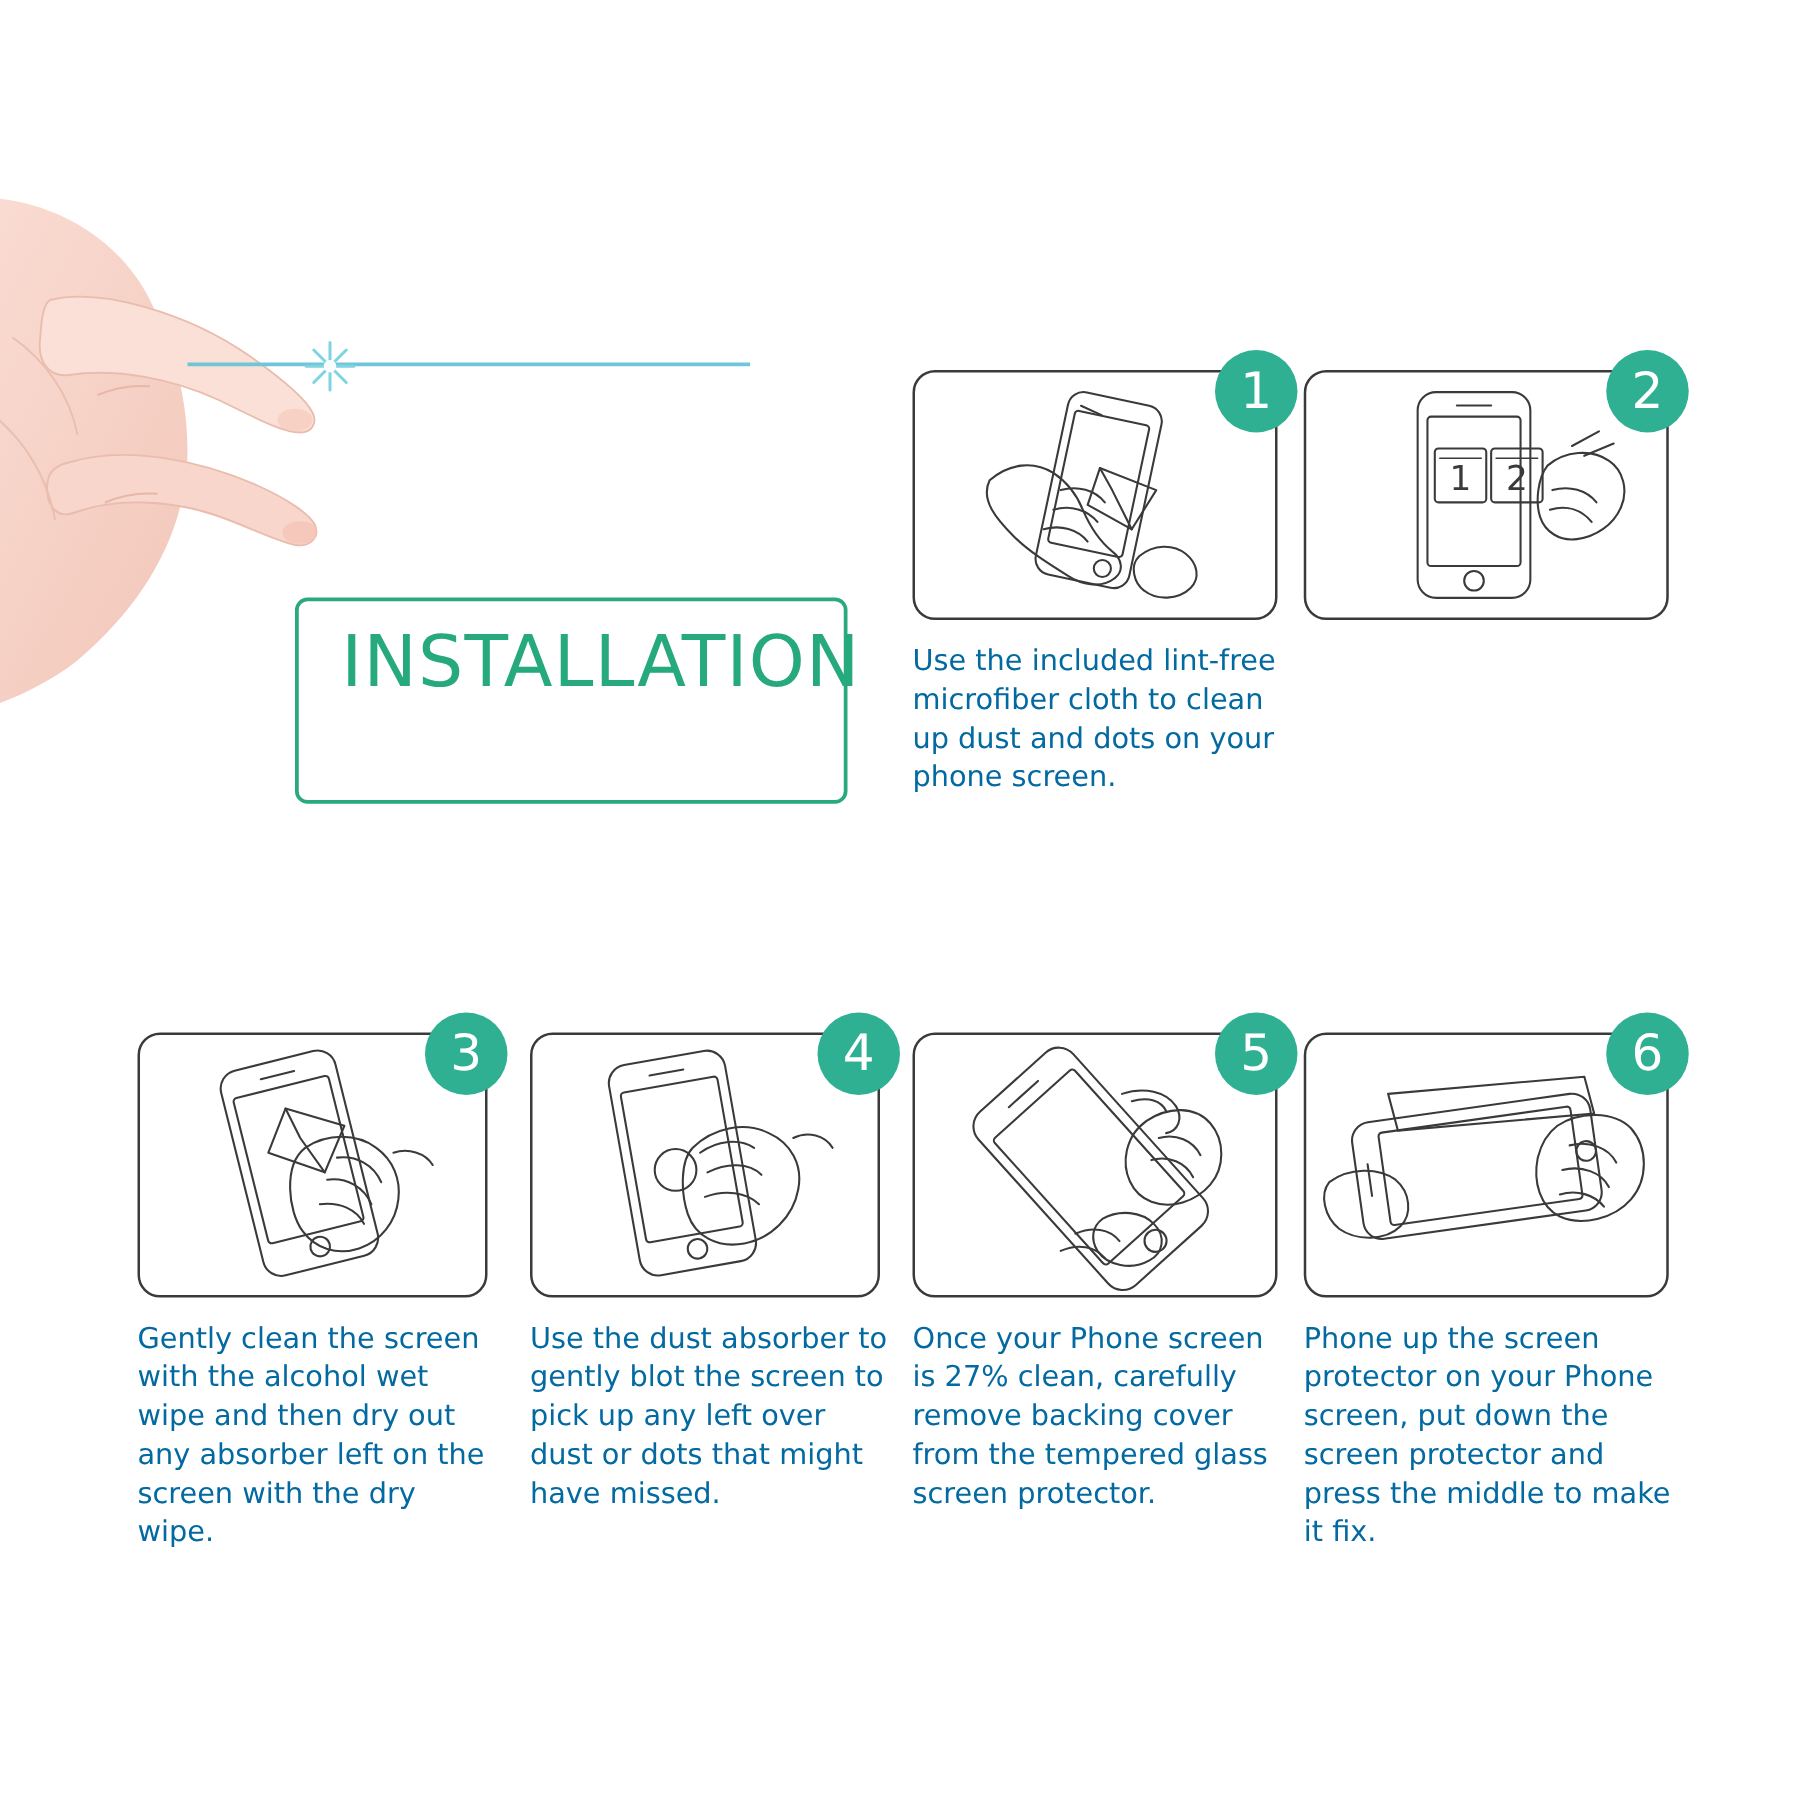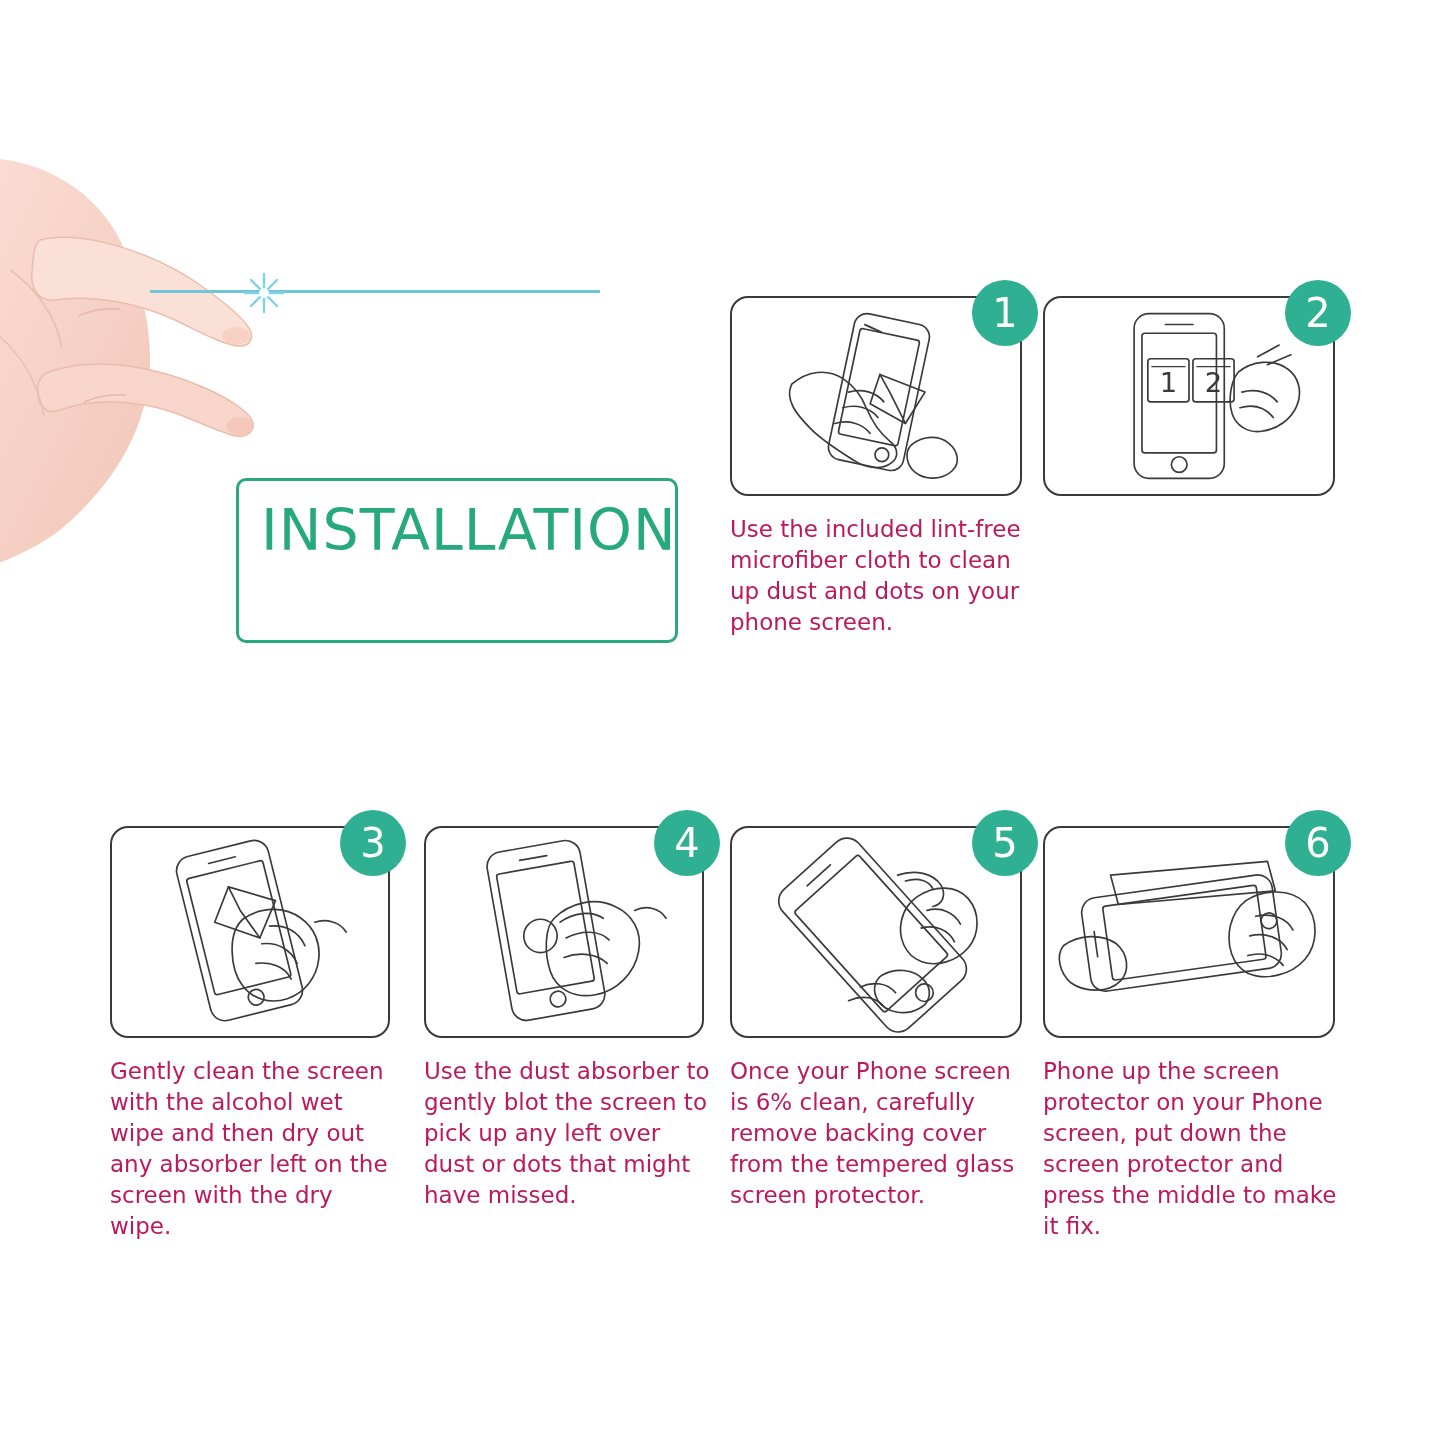--- a/index.html
+++ b/index.html
@@ -47,21 +47,21 @@
   
   .title-box {
     position: absolute;
     left: 236px;
     top: 478px;
     width: 442px;
     height: 165px;
     border: 3px solid #2aa87f;
     border-radius: 10px;
     box-sizing: border-box;
-    padding: 18px 22px 0 22px;
+    padding: 18px 22px 0 34px;
   }
   .title-text {
     color: #27a97e;
     font-size: 57px;
     line-height: 62px;
     letter-spacing: 1px;
     font-weight: 400;
     font-family: "DejaVu Sans", sans-serif;
   }
 
@@ -87,21 +87,21 @@
     background: #2fb093;
     color: #ffffff;
     font-size: 40px;
     line-height: 66px;
     text-align: center;
     font-family: "DejaVu Sans", sans-serif;
     font-weight: 400;
   }
   .caption {
     margin-top: 18px;
-    color: #be185d;
+    color: #0369a1;
     font-size: 23px;
     line-height: 31px;
     font-family: "DejaVu Sans", sans-serif;
     white-space: pre-line;
   }
 
   
   .step-1 { left: 730px; top: 296px; width: 302px; }
   .step-1 .card { width: 292px; height: 200px; }
   .step-2 { left: 1043px; top: 296px; width: 302px; }
@@ -322,21 +322,21 @@
 
             <path d="M152,150 C166,142 184,144 194,154 C204,164 202,178 190,184
                      C176,192 156,188 148,176 C142,166 144,156 152,150 Z"></path>
             <path d="M130,162 C144,156 158,158 166,168"></path>
             <path d="M118,176 C132,170 146,172 154,182"></path>
           </g>
         </svg>
       </div>
       <div class="badge">5</div>
     </div>
-    <div class="caption">Once your Phone screen is 6% clean, carefully remove backing cover from the tempered glass screen protector.</div>
+    <div class="caption">Once your Phone screen is 27% clean, carefully remove backing cover from the tempered glass screen protector.</div>
   </div>
 
   <div class="step step-6">
     <div class="card">
       <div class="art">
         <svg viewBox="0 0 292 212" xmlns="http://www.w3.org/2000/svg">
           <g fill="none" stroke="#3a3a3a" stroke-width="1.7" stroke-linejoin="round" stroke-linecap="round">
 
             <g transform="rotate(-8 146 104)">
               <rect x="40" y="58" width="196" height="96" rx="15"></rect>

